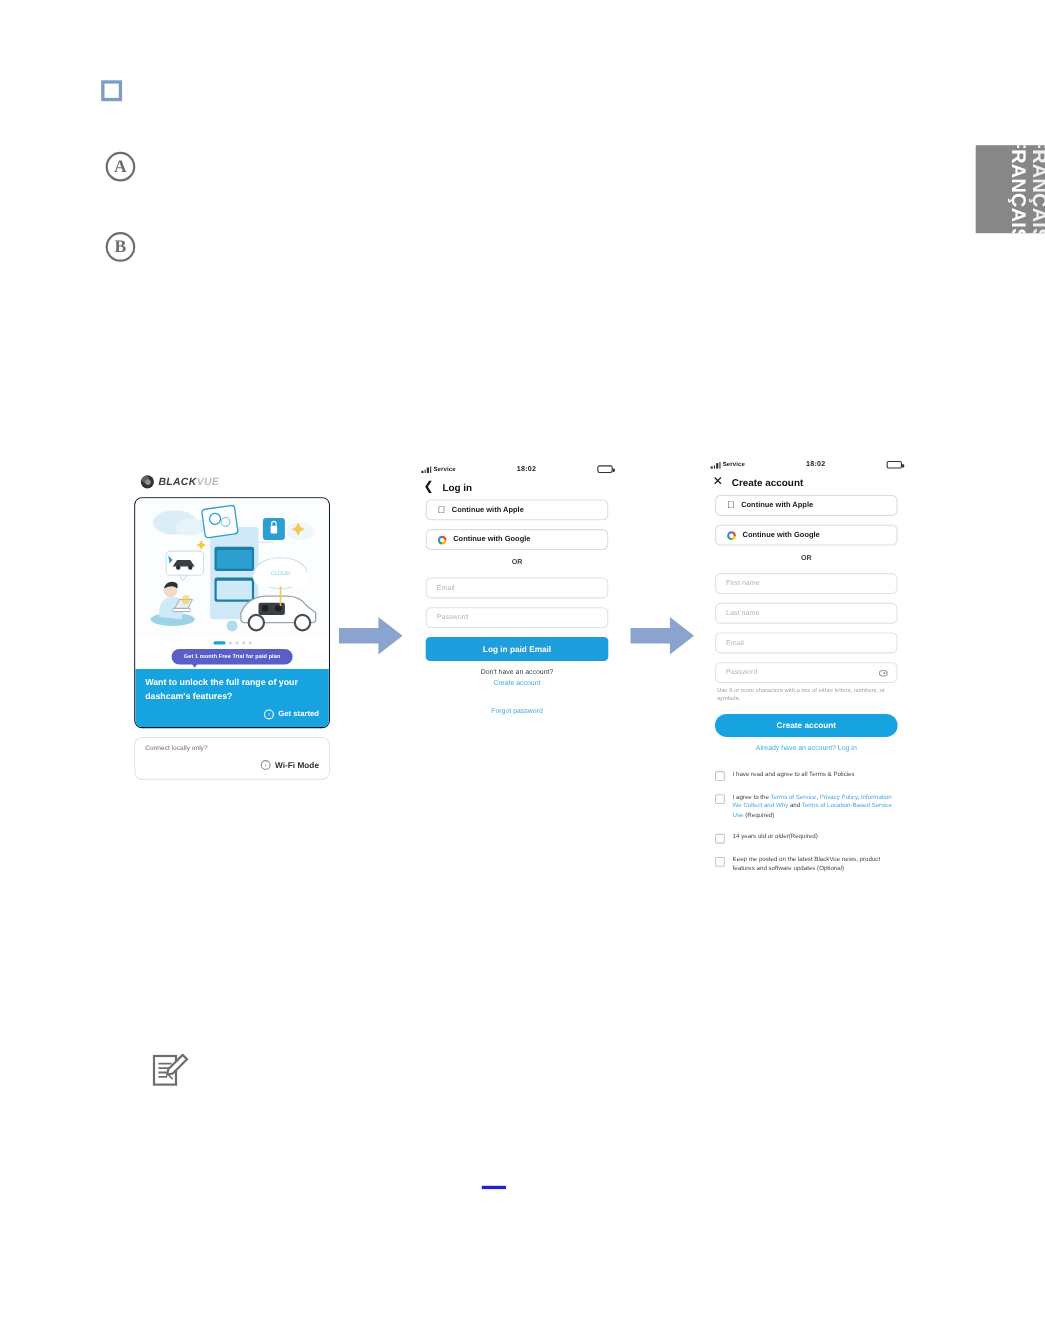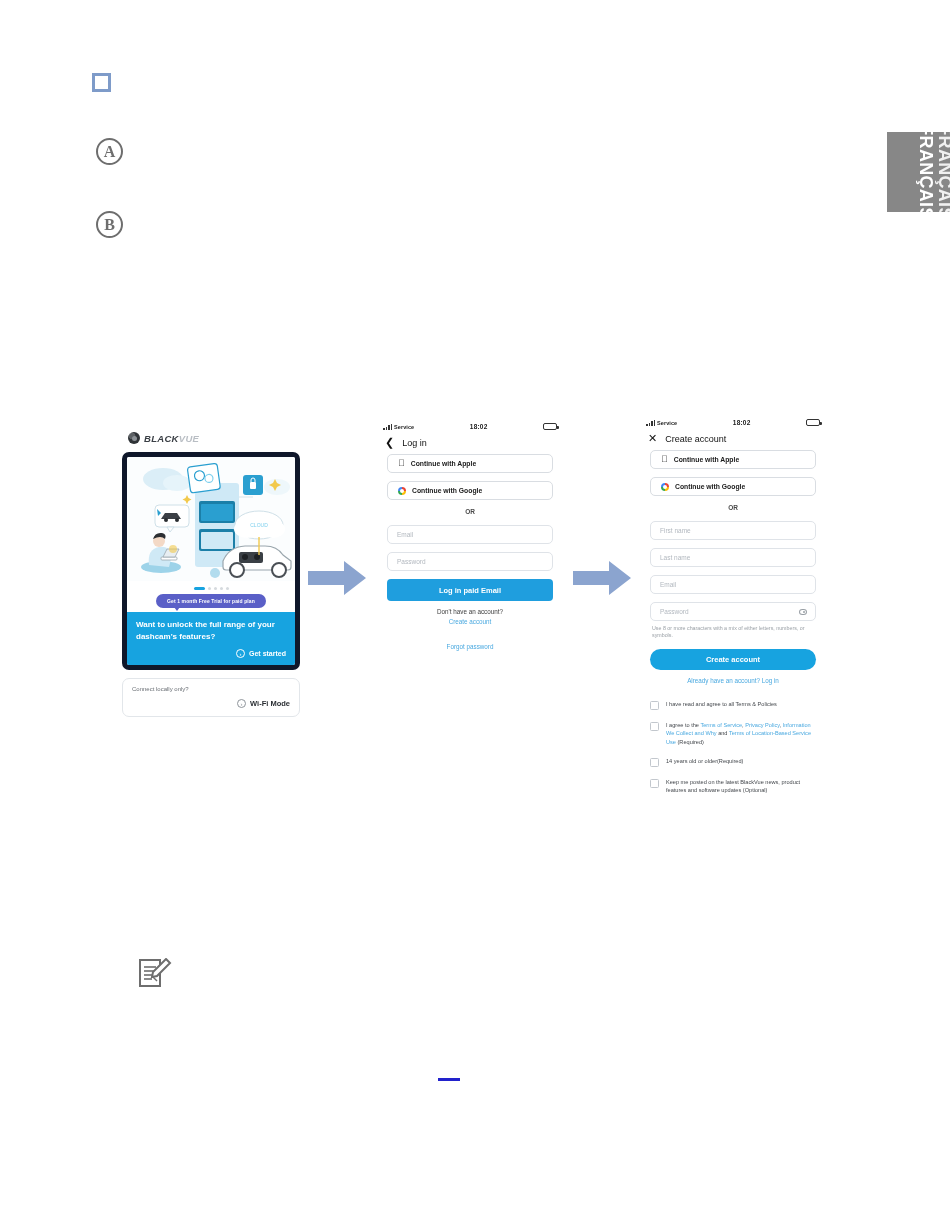--- a/index.html
+++ b/index.html
@@ -135,21 +135,21 @@
   .battery .fill { width: 100%; height: 100%; background: #1a1a1a; border-radius: 1px; }
 
   
   .nav-bar {
     display: flex;
     align-items: center;
     gap: 8px;
     padding: 4px 8px 6px 8px;
   }
   .nav-icon { font-size: 11px; color: #111; line-height: 1; }
-  .nav-title { font-size: 9px; color: #111; font-weight: normal; }
+  .nav-title { font-size: 9px; color: #111; font-weight: bold; }
 
   
   .phone-body { padding: 0 10px; }
   .social-btn {
     display: flex;
     align-items: center;
     gap: 6px;
     height: 19px;
     border: 1px solid #d9dde2;
     border-radius: 5px;
@@ -278,21 +278,21 @@
     left: 3.5px; top: 3.5px;
     width: 5px; height: 5px;
     border-radius: 50%;
     background: #8c9196;
   }
   .bv-word { font-size: 9.5px; font-weight: bold; letter-spacing: 0.3px; font-style: italic; }
   .bv-black { color: #3a3f45; }
   .bv-vue { color: #b9bec4; text-align: right; }
 
   .onb-card {
-    border: 5px solid #0f172a;
+    border: 1px solid #0f172a;
     border-radius: 7px;
     overflow: hidden;
     background: #fff;
   }
   .illus {
     height: 124px;
     background: #fbfdfe;
     position: relative;
     overflow: hidden;
   }

